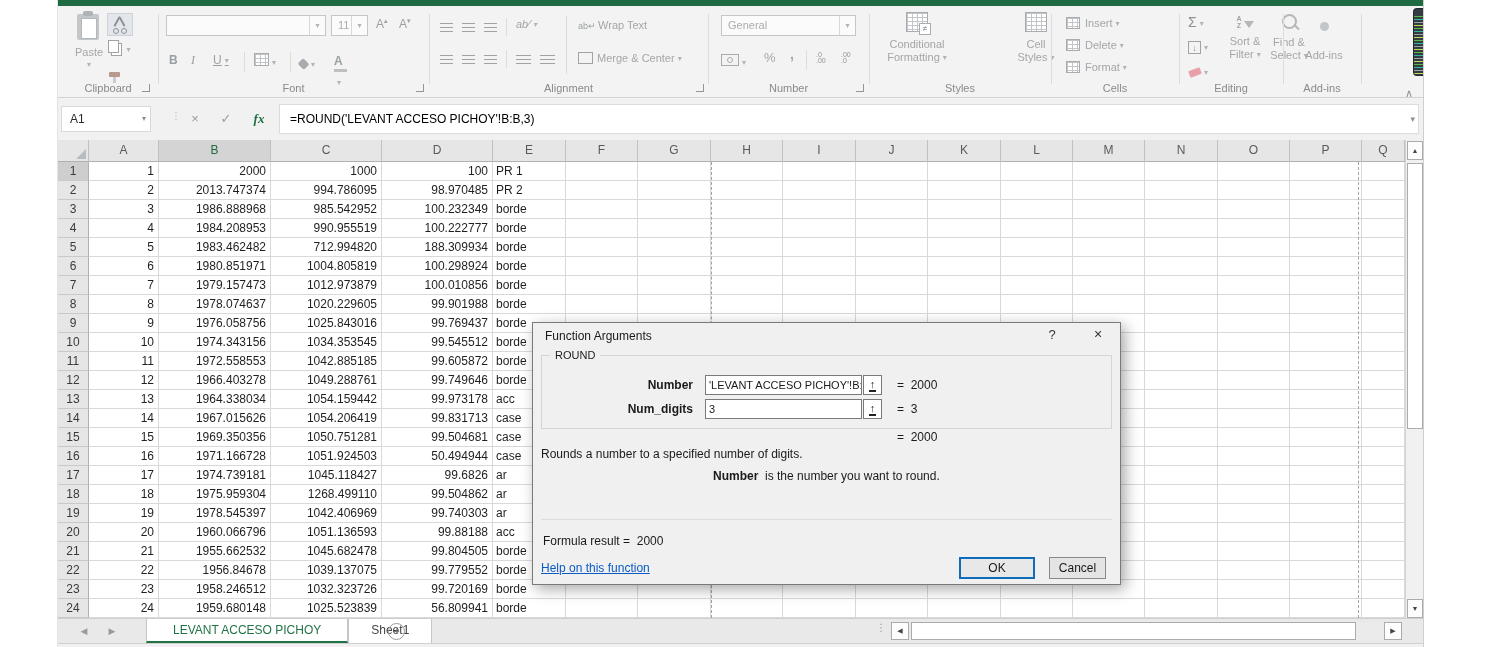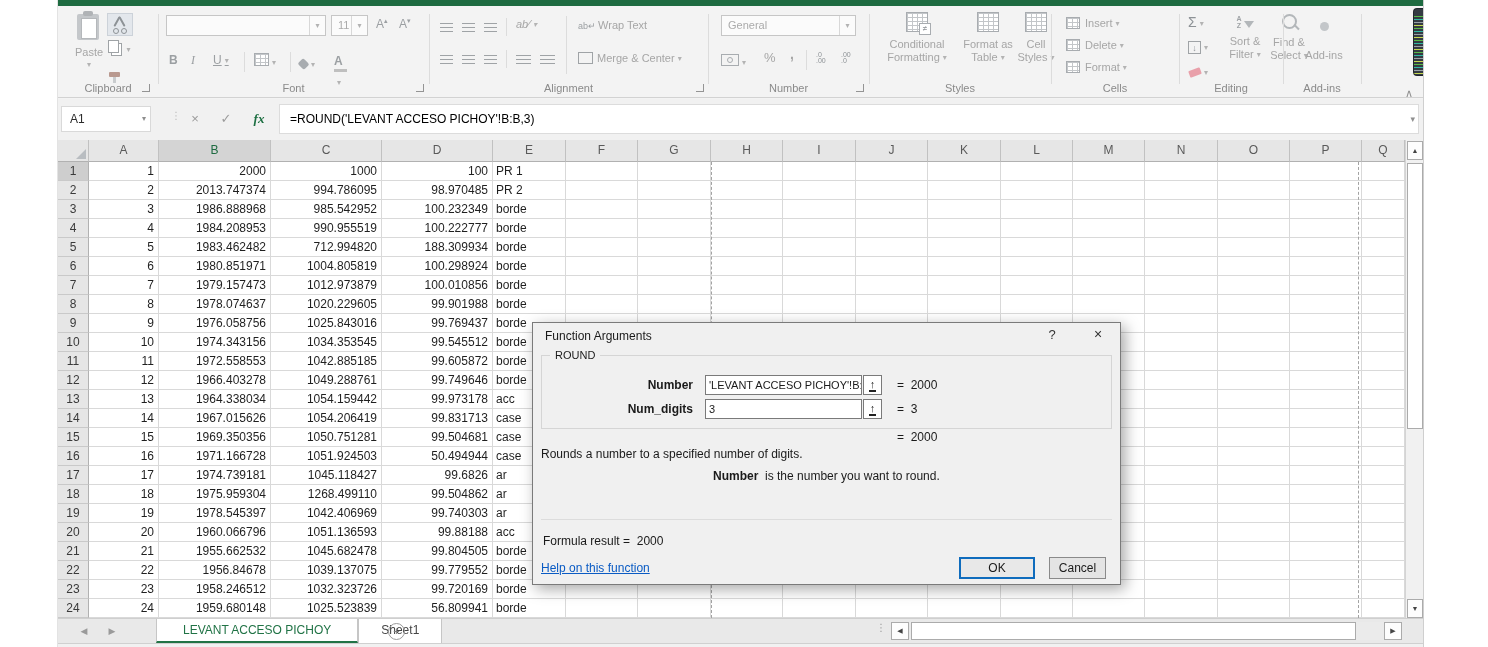--- a/index.html
+++ b/index.html
@@ -72,21 +72,21 @@
   .corner{position:relative;}
   .corner::after{content:"";position:absolute;right:2px;bottom:2px;border-style:solid;border-width:0 0 10px 10px;border-color:transparent transparent #b9bdc1 transparent;}
   .pbreak{position:absolute;top:22px;bottom:0;width:0;border-left:1px dashed #a3a3a3;}
   
   .vsb{left:1347px;top:140px;width:19px;height:478px;background:#f1f1f1;border-left:1px solid #d4d4d4;box-sizing:border-box;}
   .sbtn{position:absolute;left:1px;width:16px;height:19px;background:#fdfdfd;border:1px solid #ababab;box-sizing:border-box;text-align:center;font-size:7px;color:#444;line-height:17px;}
   .vthumb{position:absolute;left:1px;top:23px;width:16px;height:266px;background:#fff;border:1px solid #ababab;box-sizing:border-box;}
   
   .tabbar{left:0;top:618px;width:100%;height:25px;background:#e9e9e9;border-top:1px solid #cfcfcf;box-sizing:border-box;}
   .navarr{position:absolute;top:0;height:24px;line-height:24px;font-size:9px;color:#9a9a9a;width:20px;text-align:center;}
-  #sheet-tabs{position:absolute;left:98px;top:0;height:24px;display:flex;}
+  #sheet-tabs{position:absolute;left:88px;top:0;height:24px;display:flex;}
   .stab{height:24px;box-sizing:border-box;background:#fff;border-right:1px solid #c6c6c6;border-left:1px solid #c6c6c6;font-size:12px;line-height:22px;padding:0 22px;color:#444;}
   .stab.active{color:#217346;border-bottom:2px solid #217346;padding:0 26px;}
   .addsheet{position:absolute;left:330px;top:4px;width:15px;height:15px;border:1px solid #9a9a9a;border-radius:50%;color:#7d7d7d;font-size:11px;line-height:14px;text-align:center;}
   .splitdots{position:absolute;left:818px;top:3px;color:#9a9a9a;font-size:10px;}
   .hsb-btn{position:absolute;top:3px;width:18px;height:18px;background:#fdfdfd;border:1px solid #ababab;box-sizing:border-box;text-align:center;font-size:7px;color:#444;line-height:16px;}
   .hsb-track{position:absolute;left:852px;top:3px;width:474px;height:18px;background:#ebebeb;}
   .hsb-thumb{position:absolute;left:853px;top:3px;width:445px;height:18px;background:#fff;border:1px solid #ababab;box-sizing:border-box;}
   .sliver{left:0;top:643px;width:100%;height:4px;background:#f1f1f1;border-top:1px solid #d0d0d0;box-sizing:border-box;}
   
   .dlg{left:474px;top:322px;width:589px;height:263px;background:#f0f0f0;border:1px solid #7a7a7a;
@@ -201,24 +201,20 @@
         <em>.0</em>
       </div>
     <span class="lnch" style="left:798px;"></span>
     <div class="glabel" style="left:650px;width:161px;">Number</div>
     <div class="gsep" style="left:811px;"></div>
 
     <div class="bigbtn" style="left:818px;width:82px;">
       <span class="ic-grid" style="width:20px;height:18px;position:relative;display:inline-block;"><span class="neq">≠</span></span>
       <div class="lbl dd">Conditional Formatting</div>
     </div>
-    <div class="bigbtn" style="left:902px;width:56px;">
-      <span class="ic-grid" style="width:20px;height:18px;"></span>
-      <div class="lbl dd">Format as Table</div>
-    </div>
     <div class="bigbtn" style="left:958px;width:40px;">
       <span class="ic-grid" style="width:20px;height:18px;"></span>
       <div class="lbl dd">Cell Styles</div>
     </div>
     <div class="glabel" style="left:811px;width:182px;">Styles</div>
     <div class="gsep" style="left:993px;"></div>
 
     <div class="abs rbtxt dd" style="left:1008px;top:11px;"><span class="ic-grid" style="width:12px;height:10px;vertical-align:-2px;margin-right:5px;"></span><span>Insert</span></div>
     <div class="abs rbtxt dd" style="left:1008px;top:33px;"><span class="ic-grid" style="width:12px;height:10px;vertical-align:-2px;margin-right:5px;"></span><span>Delete</span></div>
     <div class="abs rbtxt dd" style="left:1008px;top:55px;"><span class="ic-grid" style="width:12px;height:10px;vertical-align:-2px;margin-right:5px;"></span><span>Format</span></div>

